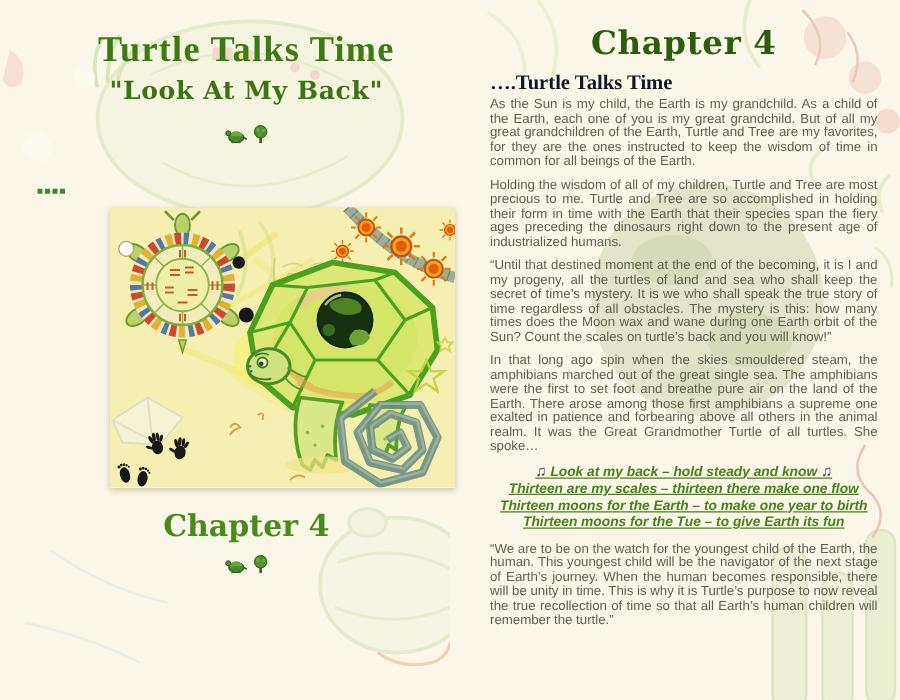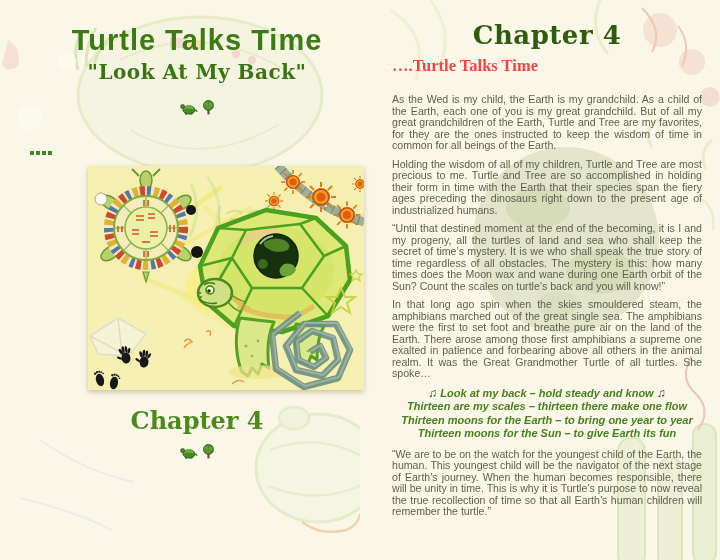--- a/index.html
+++ b/index.html
@@ -11,46 +11,46 @@
   .wm{position:absolute;pointer-events:none;}
   .wm-left{left:0;top:0;}
   .wm-right{left:360px;top:0;}
   .page{position:absolute;top:0;height:560px;}
   .page-left{left:0;width:360px;}
   .page-right{left:360px;width:360px;box-sizing:border-box;padding:16px 18px 0 32px;}
 
   
   .lp-head{position:absolute;top:24px;left:0;width:394px;text-align:center;}
   .book-title{
-    margin:0;font-family:Liberation Sans, sans-serif;
+    margin:0;font-family:Liberation Serif, serif;
     font-size:29px;font-weight:bold;color:#3d7a14;letter-spacing:1px;
   }
   .book-subtitle{
     margin:3px 0 0 0;font-family:"DejaVu Serif","Liberation Serif",serif;
     font-size:20px;font-weight:bold;color:#3a7413;letter-spacing:0.5px;
   }
   .icon-pair{margin-top:16px;display:flex;justify-content:center;align-items:flex-end;gap:4px;}
   .dots{position:absolute;left:30px;top:151px;display:flex;gap:2px;}
   .dots span{width:4px;height:4px;background:#3b8a2b;display:block;}
   .illustration{
     position:absolute;left:88px;top:166px;width:276px;height:224px;
     box-shadow:0 2px 5px rgba(140,130,80,0.45);
   }
   .chapter-left{position:absolute;top:406px;left:0;width:394px;text-align:center;margin:0;
     font-family:"DejaVu Serif","Liberation Serif",serif;font-size:24px;font-weight:bold;color:#4a8a1c;}
   .icons-bottom{position:absolute;top:444px;left:0;width:394px;}
 
   
   .chapter-right{margin:4px 0 6px 0;text-align:center;
     font-family:"DejaVu Serif","Liberation Serif",serif;font-size:26px;font-weight:bold;color:#2e5c0e;letter-spacing:0.5px;}
-  .section-heading{margin:0 0 18px 0;
-    font-family:"Liberation Serif","DejaVu Serif",serif;font-size:16.5px;font-weight:bold;color:#ef4444;}
+  .section-heading{margin:0 0 2px 0;
+    font-family:"Liberation Serif","DejaVu Serif",serif;font-size:16.5px;font-weight:bold;color:#0f172a;}
   .body-text p{margin:0 0 7px 0;font-size:10.6px;line-height:11.5px;color:#5c5f4c;text-align:justify;}
   .verse{margin:3px 0 8px 0;text-align:center;color:#48801e;font-weight:bold;font-style:italic;
-    font-size:11px;line-height:13.5px;}
+    font-size:11px;line-height:13.5px;text-decoration:underline;}
   .verse .note{font-style:normal;color:#3c3c34;font-size:12px;}
 </style>
 </head>
 <body>
 
 <svg class="wm wm-left" width="360" height="560" viewBox="0 0 360 560">
   <g opacity="0.55">
     <ellipse cx="200" cy="95" rx="122" ry="78" fill="#f0f3da" stroke="#d6e3b2" stroke-width="3"></ellipse>
     <path d="M120,60 Q200,20 285,70" fill="none" stroke="#d9e6b6" stroke-width="2"></path>
     <path d="M130,130 Q200,170 278,125" fill="none" stroke="#d9e6b6" stroke-width="2"></path>
@@ -345,27 +345,27 @@
       </svg>
     </div>
   </div>
 </div>
 
 <div class="page page-right">
   <h2 class="chapter-right">Chapter 4</h2>
   <h3 class="section-heading">….Turtle Talks Time</h3>
 
   <div class="body-text">
-    <p>As the Wed is my child, the Earth is my grandchild. As a child of the Earth, each one of you is my great grandchild. But of all my great grandchildren of the Earth, Turtle and Tree are my favorites, for they are the ones instructed to keep the wisdom of time in common for all beings of the Earth.</p>
+    <p>As the Sun is my child, the Earth is my grandchild. As a child of the Earth, each one of you is my great grandchild. But of all my great grandchildren of the Earth, Turtle and Tree are my favorites, for they are the ones instructed to keep the wisdom of time in common for all beings of the Earth.</p>
     <p>Holding the wisdom of all of my children, Turtle and Tree are most precious to me. Turtle and Tree are so accomplished in holding their form in time with the Earth that their species span the fiery ages preceding the dinosaurs right down to the present age of industrialized humans.</p>
     <p>“Until that destined moment at the end of the becoming, it is I and my progeny, all the turtles of land and sea who shall keep the secret of time’s mystery. It is we who shall speak the true story of time regardless of all obstacles. The mystery is this: how many times does the Moon wax and wane during one Earth orbit of the Sun? Count the scales on turtle’s back and you will know!”</p>
     <p>In that long ago spin when the skies smouldered steam, the amphibians marched out of the great single sea. The amphibians were the first to set foot and breathe pure air on the land of the Earth. There arose among those first amphibians a supreme one exalted in patience and forbearing above all others in the animal realm. It was the Great Grandmother Turtle of all turtles. She spoke…</p>
 
     <div class="verse">
       <div><span class="note">♫</span> <span>Look at my back – hold steady and know</span> <span class="note">♫</span></div>
       <div>Thirteen are my scales – thirteen there make one flow</div>
-      <div>Thirteen moons for the Earth – to bring one year to year</div>
-      <div>Thirteen moons for the Sun – to give Earth its fun</div>
+      <div>Thirteen moons for the Earth – to make one year to birth</div>
+      <div>Thirteen moons for the Tue – to give Earth its fun</div>
     </div>
 
     <p>“We are to be on the watch for the youngest child of the Earth, the human. This youngest child will be the navigator of the next stage of Earth’s journey. When the human becomes responsible, there will be unity in time. This is why it is Turtle’s purpose to now reveal the true recollection of time so that all Earth’s human children will remember the turtle.”</p>
   </div>
 </div>
 
 </body></html>

